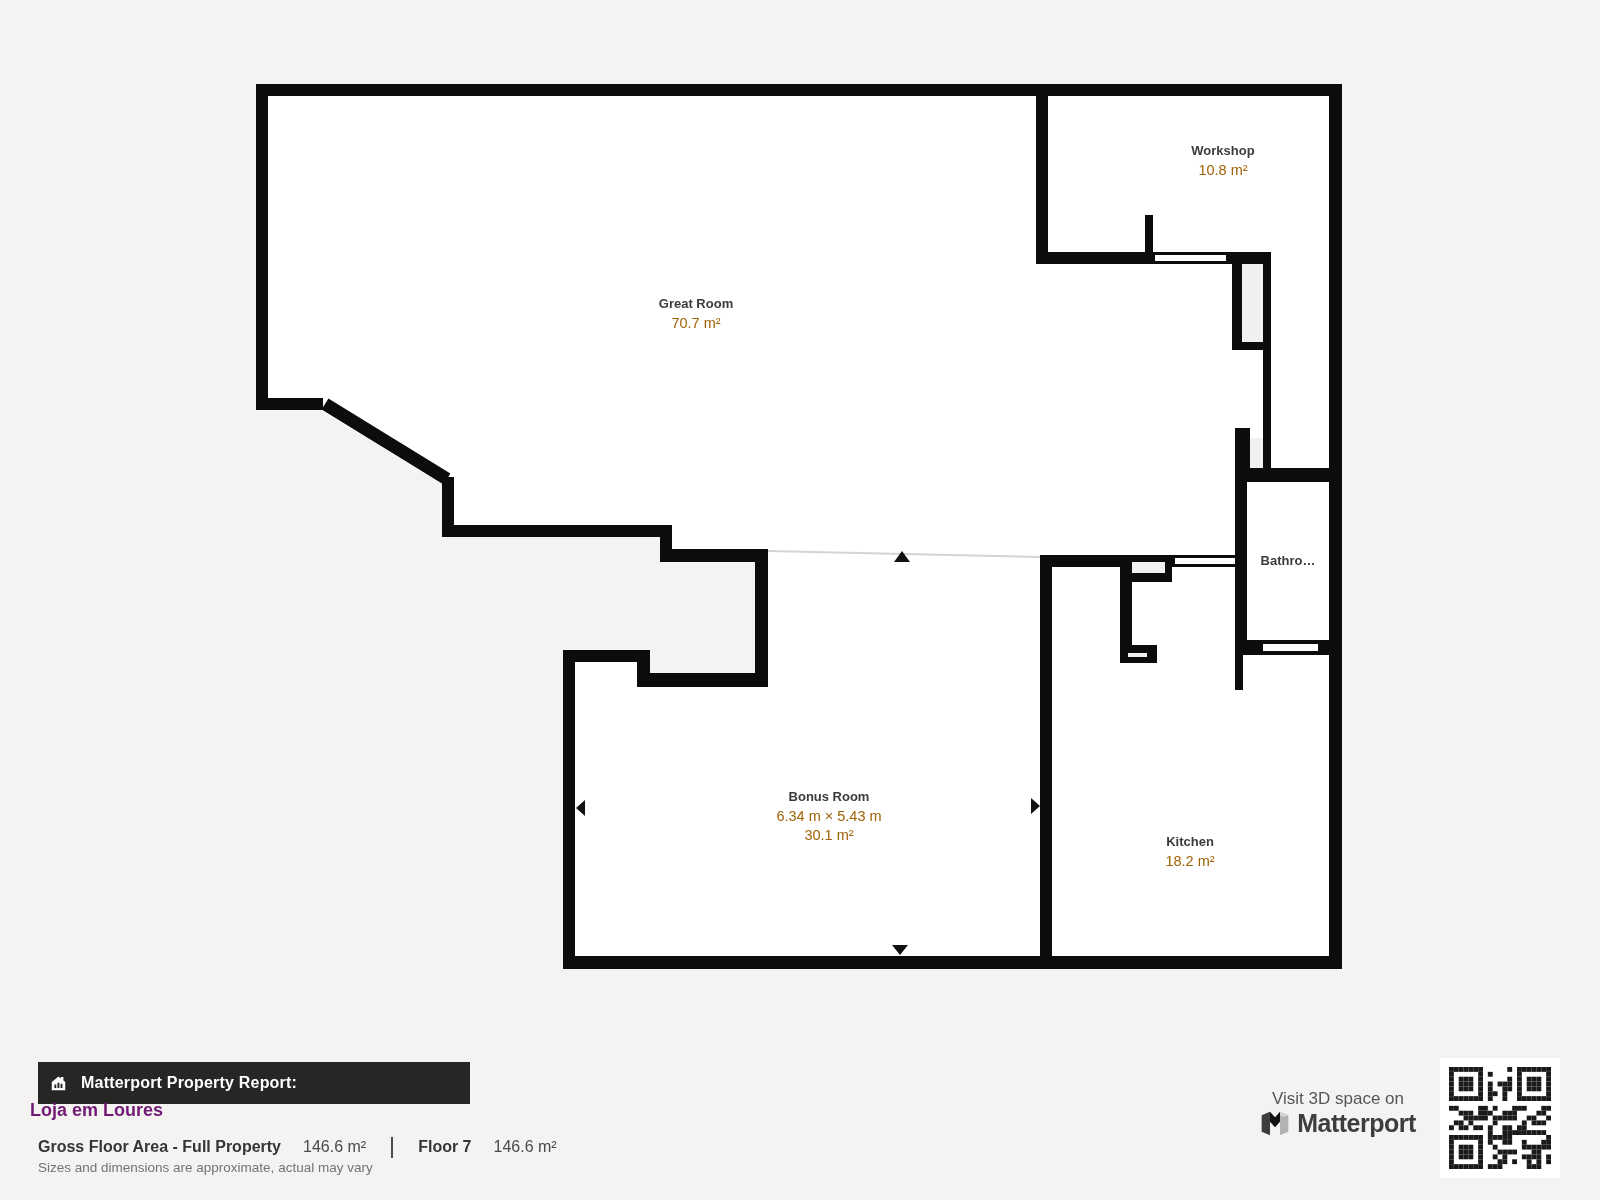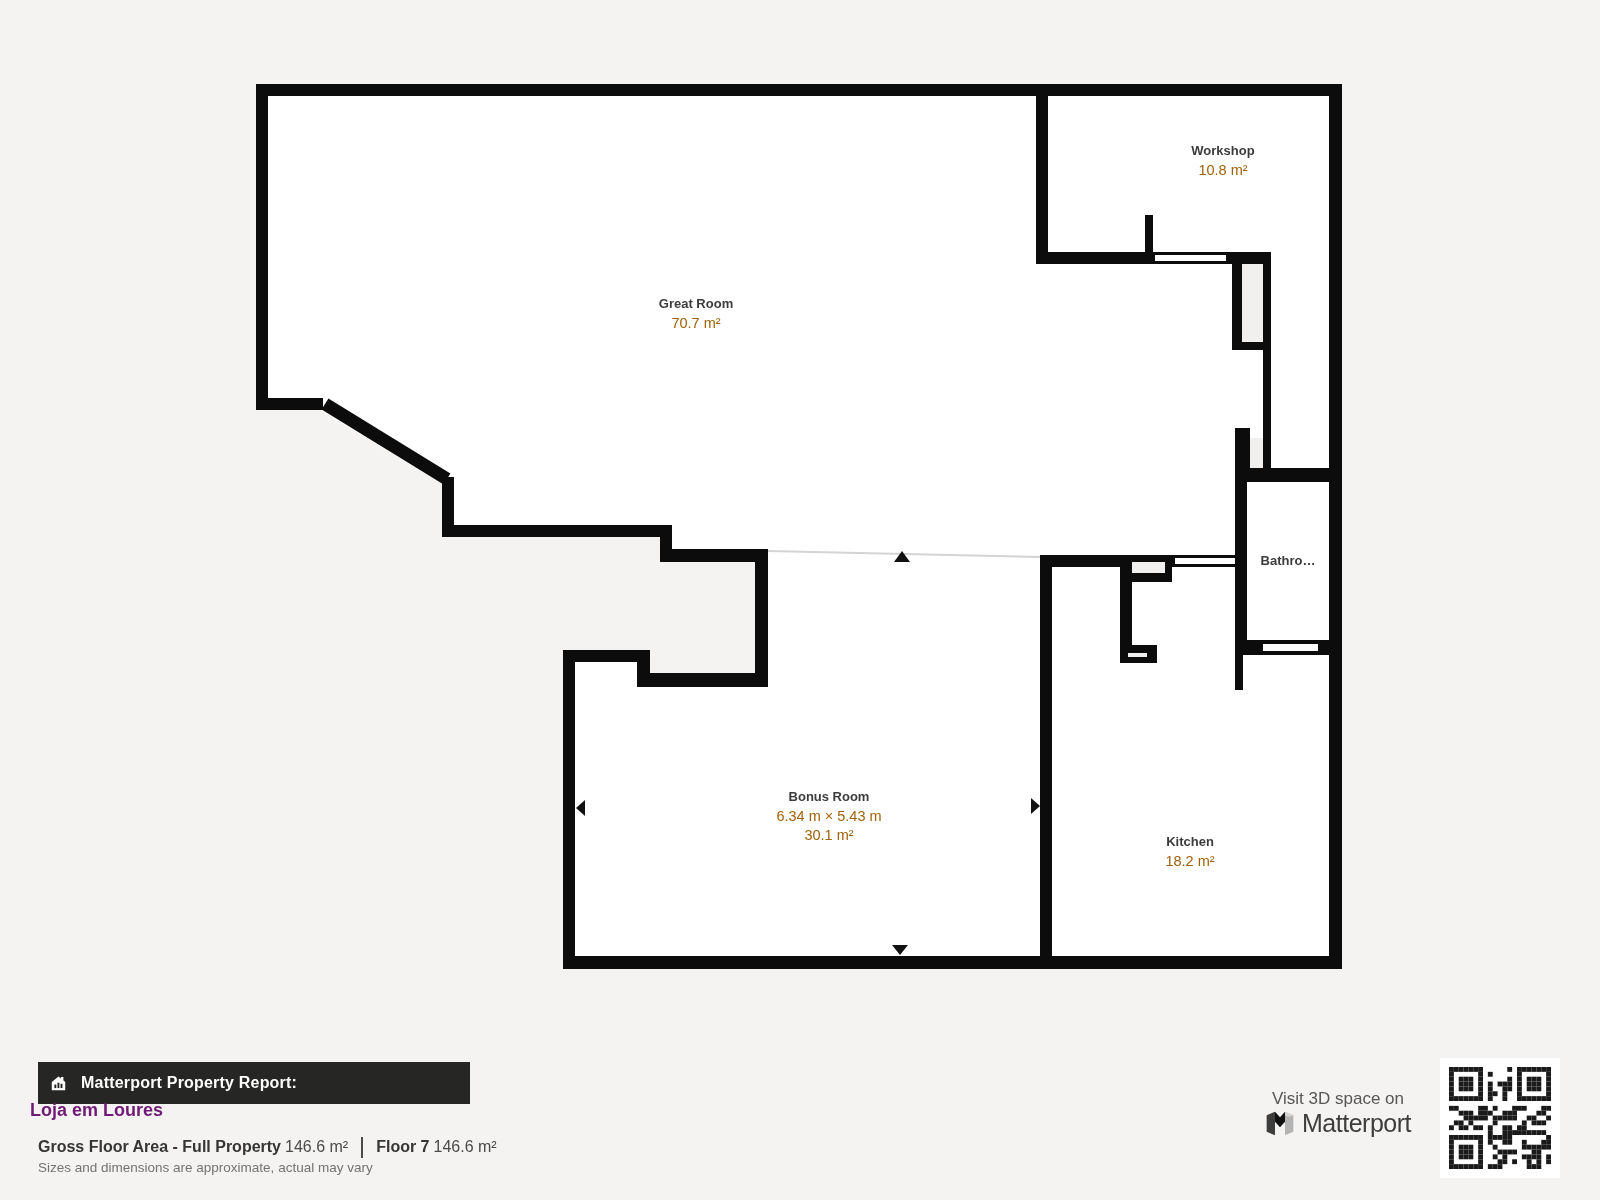--- a/index.html
+++ b/index.html
@@ -22,36 +22,36 @@
     background:#262624;display:flex;align-items:center;gap:13px;
     padding-left:11px;box-sizing:border-box;
   }
   .banner-title{color:#ffffff;font-weight:bold;font-size:16px;letter-spacing:.2px;}
   .property-name{
     position:absolute;left:30px;top:1100px;
     font-size:18px;font-weight:bold;color:#701a75;
   }
   .stats{
     position:absolute;left:38px;top:1135px;height:24px;
-    display:flex;align-items:center;font-size:16px;color:#4a4a4a;
+    display:flex;align-items:center;font-size:16px;color:#4a4a4a;gap:12px;
   }
   .stats .b{font-weight:bold;color:#353535;}
-  .stats .v{margin-left:4px;}
+  .stats .v{margin-left:10px;}
   .sep{width:2px;height:21px;background:#4a4a4a;margin:0 13px;display:inline-block;}
   .disclaimer{
     position:absolute;left:38px;top:1160px;
     font-size:13.5px;color:#737373;
   }
   
   .promo{
     position:absolute;left:1248px;top:1089px;width:180px;text-align:center;
   }
   .visit{font-size:17px;color:#565656;}
   .brandrow{display:flex;align-items:center;justify-content:center;gap:7px;}
-  .brand{font-size:25px;font-weight:normal;color:#3d3d3d;letter-spacing:-0.5px;}
+  .brand{font-size:25px;font-weight:bold;color:#3d3d3d;letter-spacing:-0.5px;}
   .qr-box{
     position:absolute;left:1440px;top:1058px;width:120px;height:120px;
     background:#ffffff;display:flex;align-items:center;justify-content:center;
   }
 </style>
 </head>
 <body>
 
 <svg class="plan-svg" width="1600" height="1200" viewBox="0 0 1600 1200">
 

